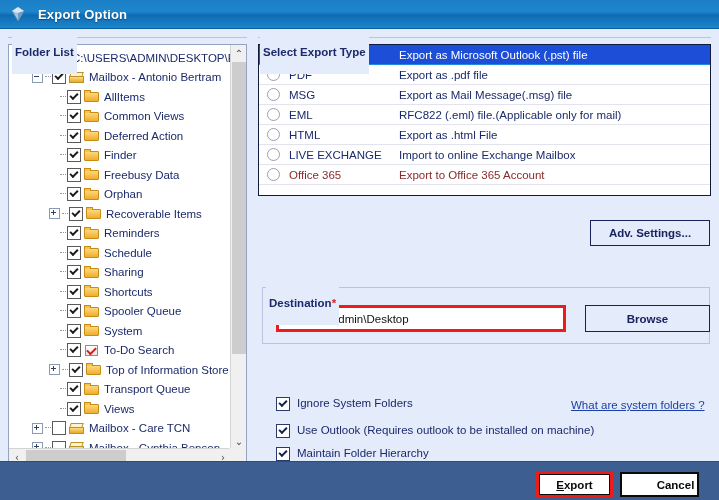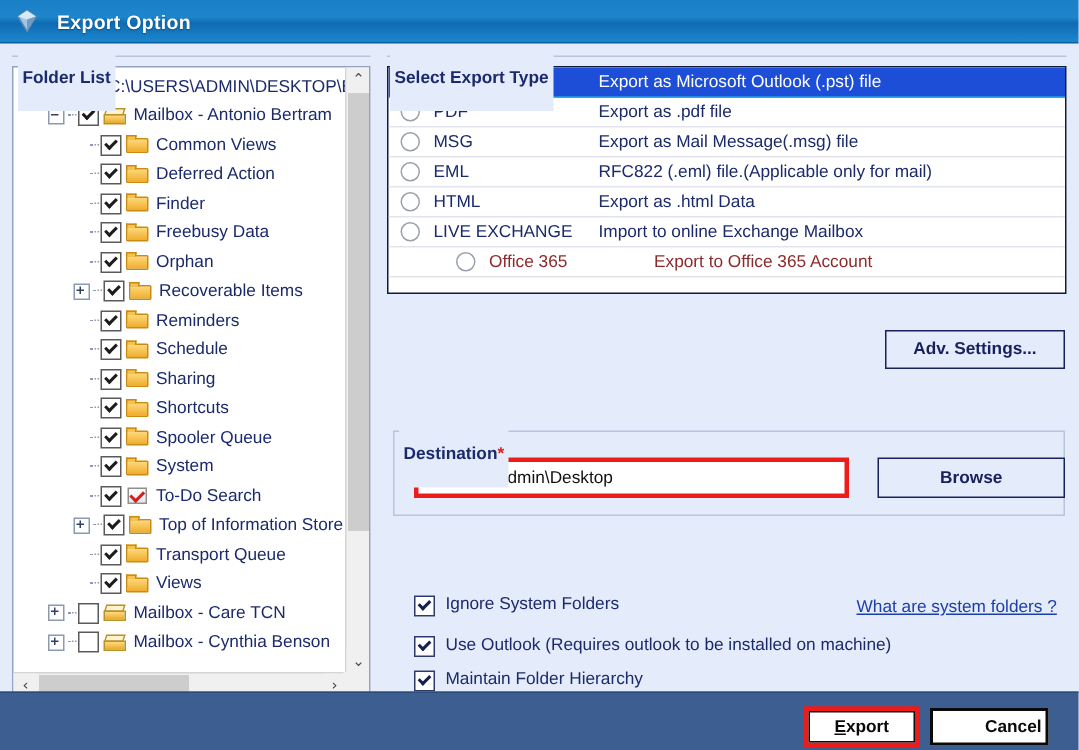--- a/index.html
+++ b/index.html
@@ -134,21 +134,21 @@
   
   .typelist{
     position:absolute;left:258px;top:44px;width:453px;height:152px;
     background:#ffffff;border:1px solid #0f1a3c;box-sizing:border-box;overflow:hidden;
   }
   .trow2{
     height:20px;display:flex;align-items:center;font-size:11.5px;color:#1b2a6b;
     border-bottom:1px solid #e3e3ee;box-sizing:border-box;
   }
   .trow2.sel{background:#1d4ed8;color:#ffffff;border-bottom:1px solid #1e8ae0;}
-  .trow2.office{color:#8b2b2b;padding-left:37px;}
+  .trow2.office{color:#8b2b2b;}
   .radio{
     width:11px;height:11px;border:1px solid #9aa0ac;border-radius:50%;
     background:#fff;margin-left:8px;margin-right:9px;flex:0 0 auto;position:relative;
   }
   .trow2.sel .radio{border-color:#ffffff;background:#ffffff;}
   .trow2.sel .radio:after{
     content:"";position:absolute;left:2px;top:2px;width:5px;height:5px;
     border-radius:50%;background:#121212;
   }
   .tcode{width:110px;flex:0 0 auto;}
@@ -248,20 +248,28 @@
             <span class="cb on"></span>
             <span class="fi mailbox"></span>
             <span>Mailbox - Antonio Bertram</span>
           </div>
           <div class="trow">
             <span class="ind" style="width: 40px;"></span>
             <span class="expspacer"></span>
             <span class="dots"></span>
             <span class="cb on"></span>
             <span class="fi folder"></span>
+            <span>AllItems</span>
+          </div>
+          <div class="trow">
+            <span class="ind" style="width: 40px;"></span>
+            <span class="expspacer"></span>
+            <span class="dots"></span>
+            <span class="cb on"></span>
+            <span class="fi folder"></span>
             <span>Common Views</span>
           </div>
           <div class="trow">
             <span class="ind" style="width: 40px;"></span>
             <span class="expspacer"></span>
             <span class="dots"></span>
             <span class="cb on"></span>
             <span class="fi folder"></span>
             <span>Deferred Action</span>
           </div>
@@ -438,21 +446,21 @@
         <span class="tdesc">Export as Mail Message(.msg) file</span>
       </div>
       <div class="trow2">
         <span class="radio"></span>
         <span class="tcode">EML</span>
         <span class="tdesc">RFC822 (.eml) file.(Applicable only for mail)</span>
       </div>
       <div class="trow2">
         <span class="radio"></span>
         <span class="tcode">HTML</span>
-        <span class="tdesc">Export as .html Data</span>
+        <span class="tdesc">Export as .html File</span>
       </div>
       <div class="trow2">
         <span class="radio"></span>
         <span class="tcode">LIVE EXCHANGE</span>
         <span class="tdesc">Import to online Exchange Mailbox</span>
       </div>
       <div class="trow2 office">
         <span class="radio"></span>
         <span class="tcode">Office 365</span>
         <span class="tdesc">Export to Office 365 Account</span>

